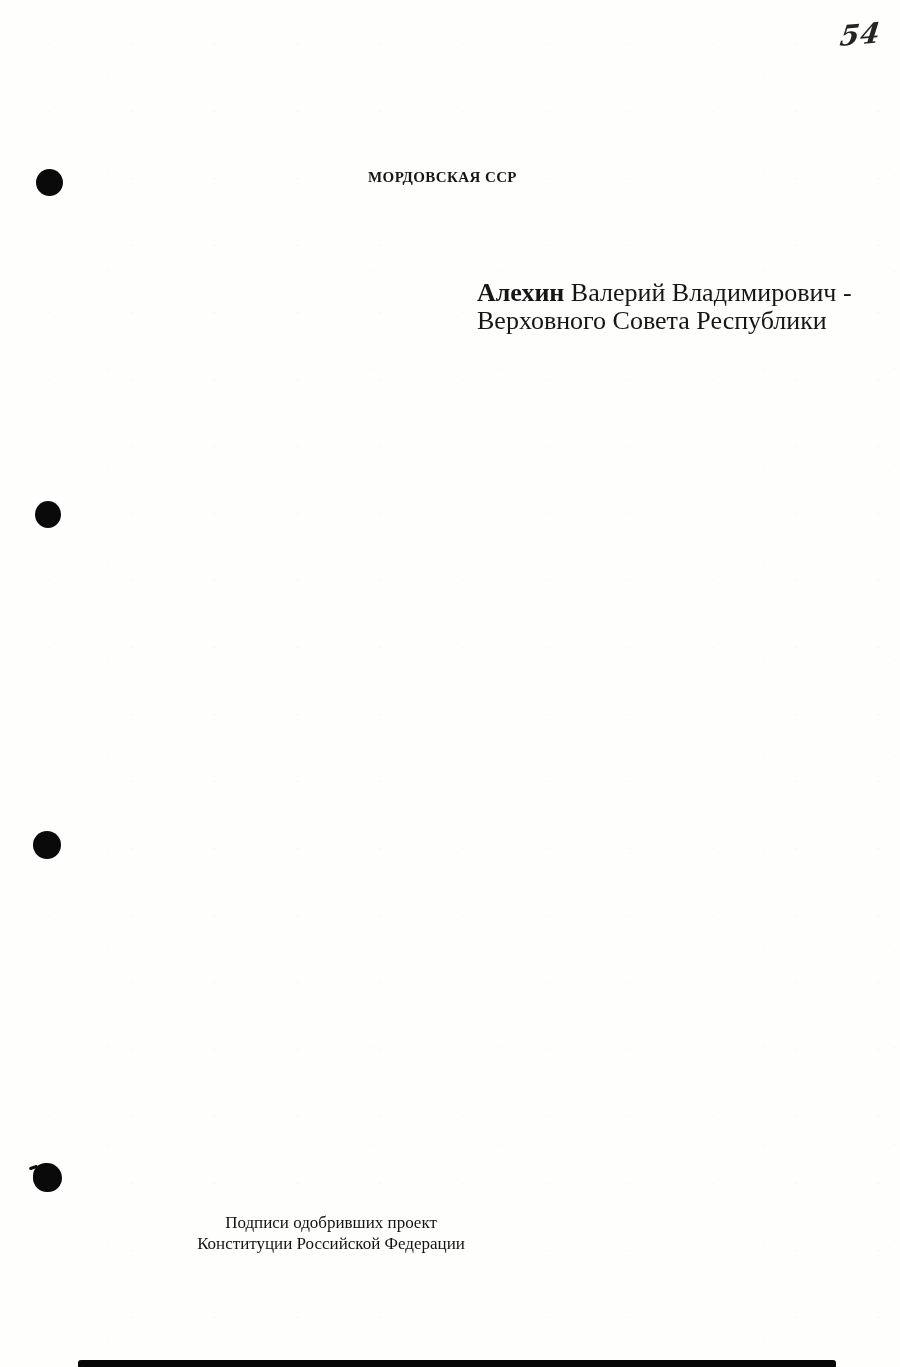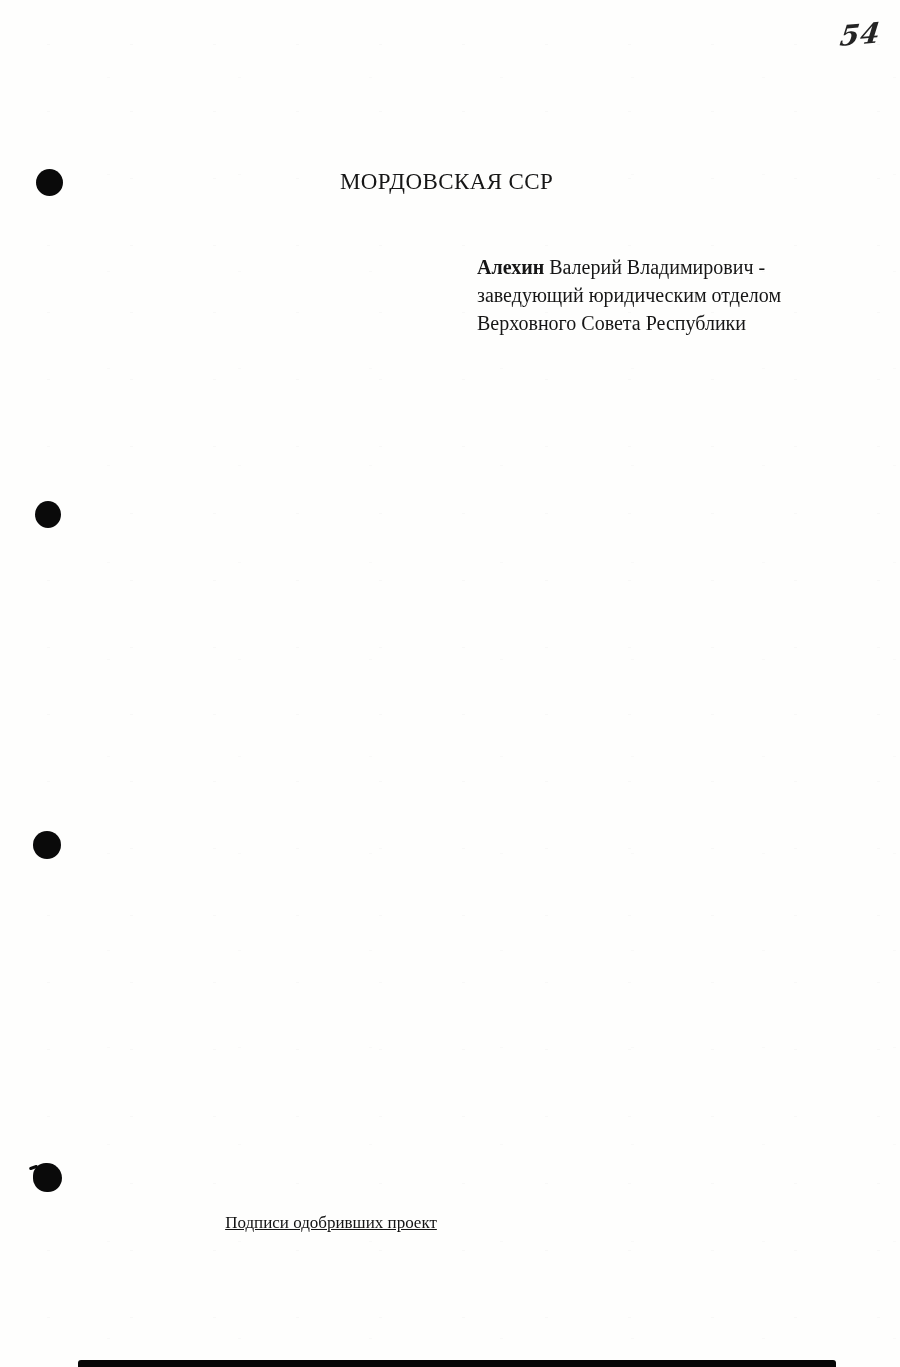--- a/index.html
+++ b/index.html
@@ -34,52 +34,52 @@
     font-weight: bold;
     font-size: 28px;
     color: #242424;
     transform: rotate(-5deg) skewX(-12deg);
     letter-spacing: 1px;
   }
 
   
   .region-title {
     position: absolute;
-    left: 340px;
+    left: 368px;
     top: 169px;
-    font-size: 23px;
-    font-weight: normal;
+    font-size: 15px;
+    font-weight: bold;
     letter-spacing: 0.4px;
     white-space: nowrap;
   }
 
   
   .entry {
     position: absolute;
     left: 477px;
-    top: 253px;
+    top: 279px;
     width: 360px;
-    font-size: 20px;
+    font-size: 26px;
     line-height: 28px;
   }
   .entry .line { white-space: nowrap; }
   .entry .surname { font-weight: bold; }
 
   
   .footer-caption {
     position: absolute;
     left: 158px;
     top: 1212px;
     width: 346px;
     text-align: center;
     font-size: 17px;
     line-height: 21px;
     color: #131313;
   }
-  .footer-caption .line { white-space: nowrap; text-decoration: underline; }
+  .footer-caption .line { white-space: nowrap; }
 
   
   .punch {
     position: absolute;
     background: #0a0a0a;
     border-radius: 50%;
   }
   .punch-1 { left: 36px;  top: 169px;  width: 27px; height: 27px; }
   .punch-2 { left: 35px;  top: 501px;  width: 26px; height: 27px; }
   .punch-3 { left: 33px;  top: 831px;  width: 28px; height: 28px; }
@@ -111,26 +111,26 @@
 <body>
 
 <div class="page">
 
   <div class="pagenum">54</div>
 
   <div class="region-title">МОРДОВСКАЯ ССР</div>
 
   <div class="entry">
     <div class="line"><span class="surname">Алехин</span> <span>Валерий Владимирович -</span></div>
-    <div class="line">заведующий юридическим отделом</div>
     <div class="line">Верховного Совета Республики</div>
   </div>
 
   <div class="footer-caption">
     <div class="line">Подписи одобривших проект</div>
+    <div class="line">Конституции Российской Федерации</div>
   </div>
 
   <div class="punch punch-1"></div>
   <div class="punch punch-2"></div>
   <div class="punch punch-3"></div>
   <div class="punch punch-4"></div>
 
   <div class="bottom-strip"></div>
 
 </div>

